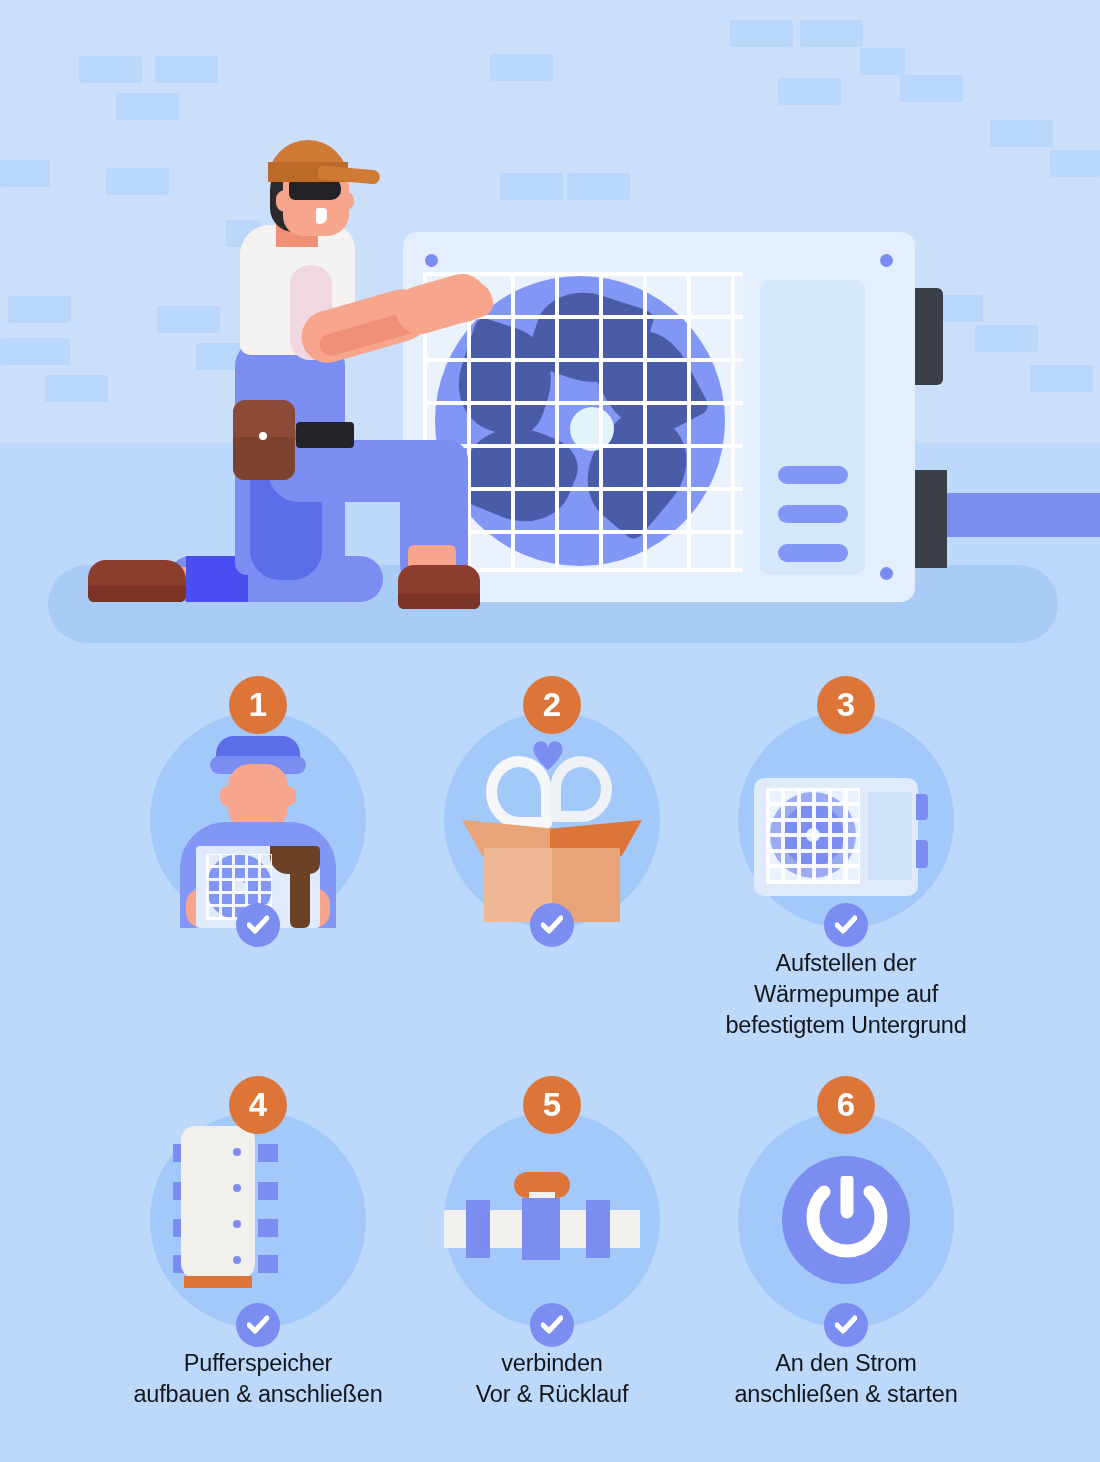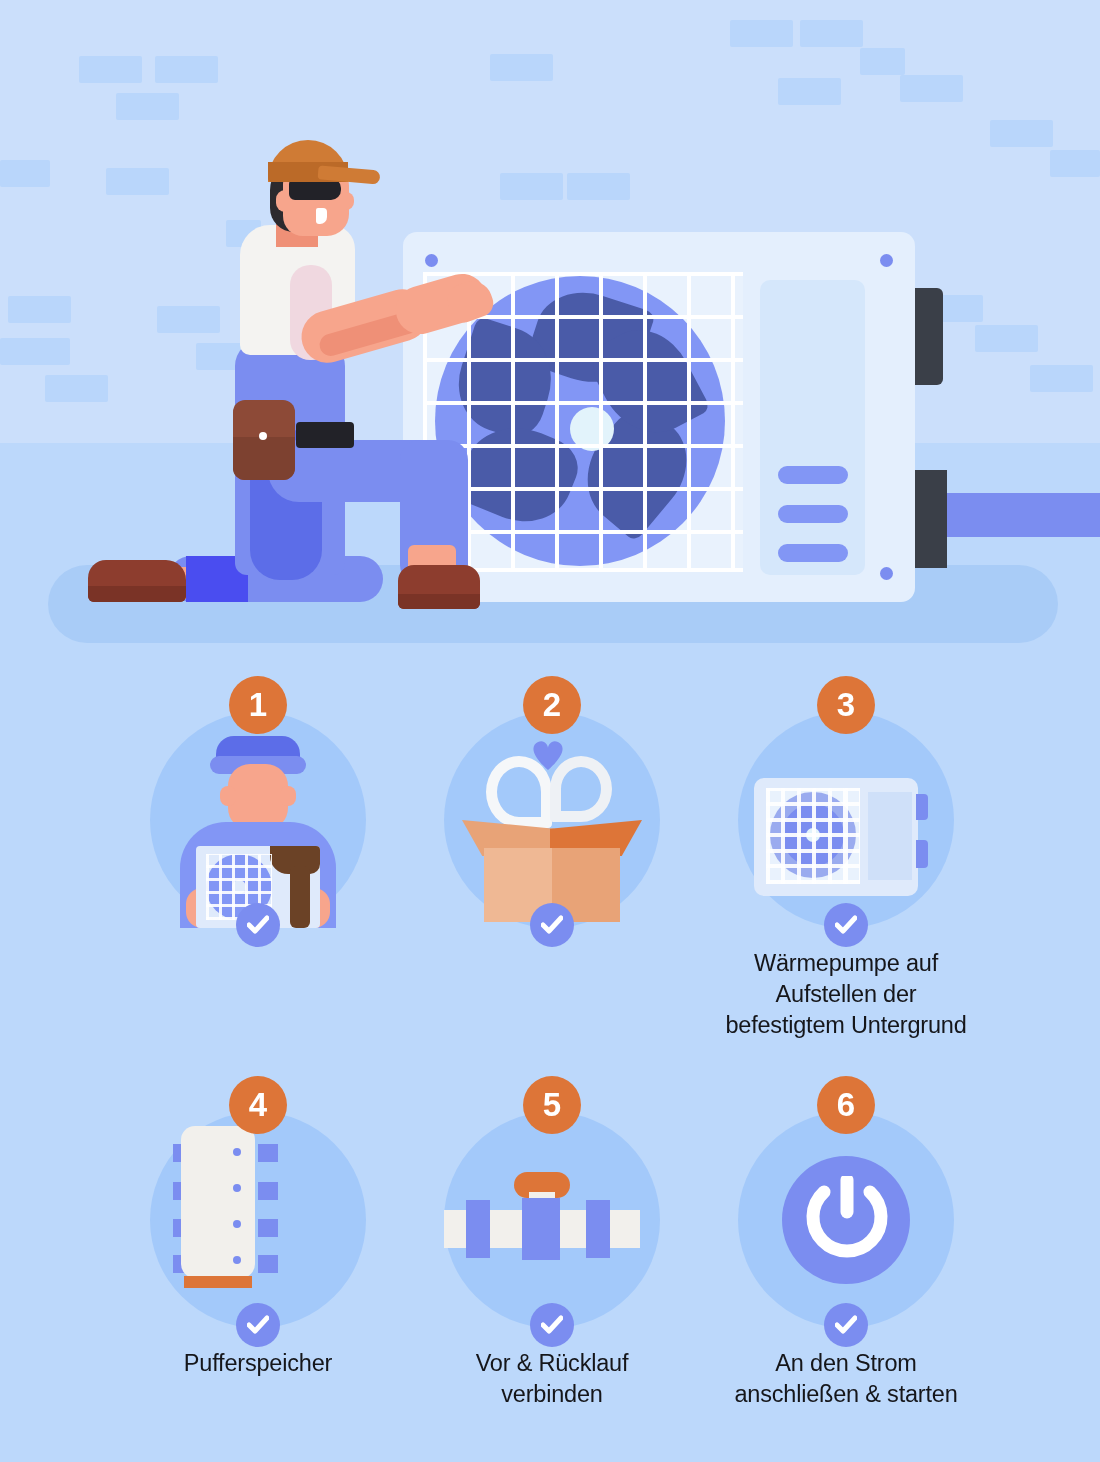--- a/index.html
+++ b/index.html
@@ -318,22 +318,22 @@
         <div class="i" style="left:178px;top:82px;width:12px;height:26px;background:#7b8df0;border-radius:0 4px 4px 0;"></div>
         <div class="i" style="left:178px;top:128px;width:12px;height:28px;background:#7b8df0;border-radius:0 4px 4px 0;"></div>
       </div>
       <div class="numbadge">3</div>
       <div class="checkbadge">
         <svg width="22" height="20" viewBox="0 0 22 20">
             <path d="M2 10 L8 16 L20 3" stroke="#fff" stroke-width="5" fill="none" stroke-linecap="round" stroke-linejoin="round"></path>
           </svg>
       </div>
       <div class="caption">
+        <div>Aufstellen der</div>
         <div>Wärmepumpe auf</div>
-        <div>Aufstellen der</div>
         <div>befestigtem Untergrund</div>
       </div>
     </div>
   </div>
 
   <div class="row row2">
 
     <div class="cell c1">
       <div class="circle"></div>
       <div class="iconwrap">
@@ -353,42 +353,43 @@
         <div class="i" style="left:34px;top:164px;width:68px;height:12px;background:#dd7538;"></div>
       </div>
       <div class="numbadge">4</div>
       <div class="checkbadge">
         <svg width="22" height="20" viewBox="0 0 22 20">
             <path d="M2 10 L8 16 L20 3" stroke="#fff" stroke-width="5" fill="none" stroke-linecap="round" stroke-linejoin="round"></path>
           </svg>
       </div>
       <div class="caption">
         <div>Pufferspeicher</div>
+        <div>aufbauen &amp; anschließen</div>
       </div>
     </div>
 
     <div class="cell">
       <div class="circle"></div>
       <div class="iconwrap">
         <div class="i v-handle" style="left:70px;top:60px;width:56px;height:26px;border-radius:13px;"></div>
         <div class="i v-pipe" style="left:85px;top:80px;width:26px;height:28px;"></div>
         <div class="i v-pipe" style="left:0px;top:98px;width:196px;height:38px;"></div>
         <div class="i v-ring" style="left:22px;top:88px;width:24px;height:58px;"></div>
         <div class="i v-ring" style="left:78px;top:86px;width:38px;height:62px;"></div>
         <div class="i v-ring" style="left:142px;top:88px;width:24px;height:58px;"></div>
       </div>
       <div class="numbadge">5</div>
       <div class="checkbadge">
         <svg width="22" height="20" viewBox="0 0 22 20">
             <path d="M2 10 L8 16 L20 3" stroke="#fff" stroke-width="5" fill="none" stroke-linecap="round" stroke-linejoin="round"></path>
           </svg>
       </div>
       <div class="caption">
+        <div>verbinden</div>
         <div>Vor &amp; Rücklauf</div>
-        <div>verbinden</div>
       </div>
     </div>
 
     <div class="cell">
       <div class="circle"></div>
       <div class="iconwrap">
         <div class="i pw-inner" style="left:44px;top:44px;width:128px;height:128px;border-radius:50%;"></div>
         <svg class="i" style="left:66px;top:64px;" width="86" height="88" viewBox="0 0 86 88">
           <path d="M20 16 A34 34 0 1 0 66 16" stroke="#ffffff" stroke-width="13" fill="none" stroke-linecap="round"></path>
           <line x1="43" y1="4" x2="43" y2="36" stroke="#ffffff" stroke-width="13" stroke-linecap="round"></line>

